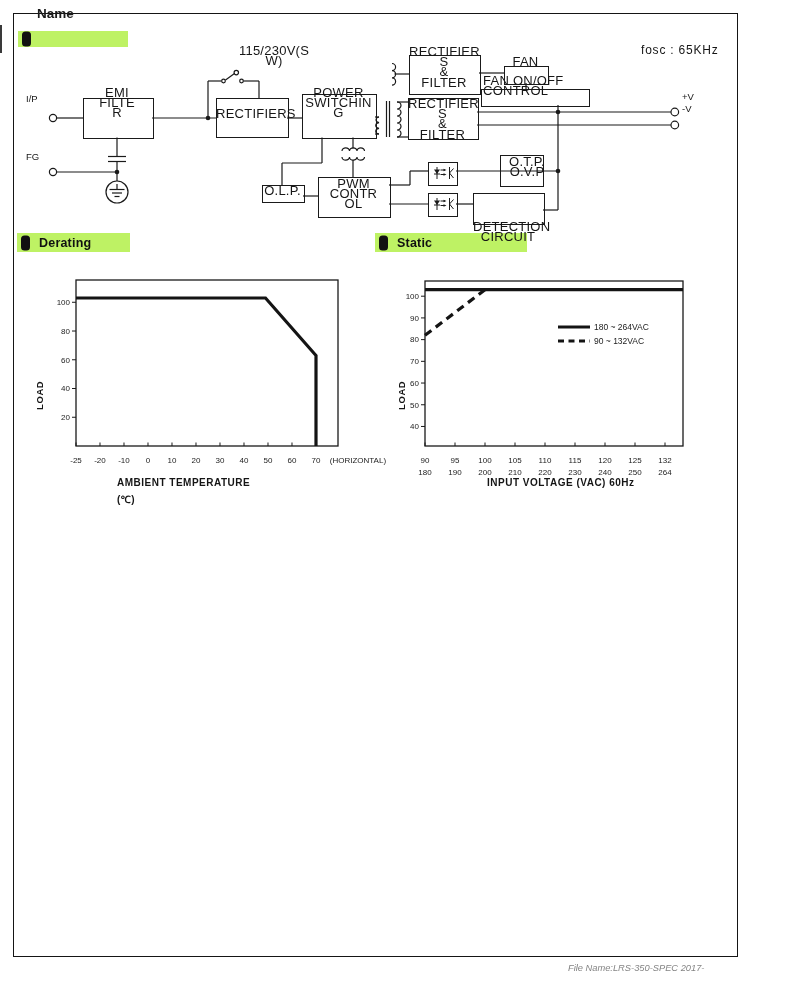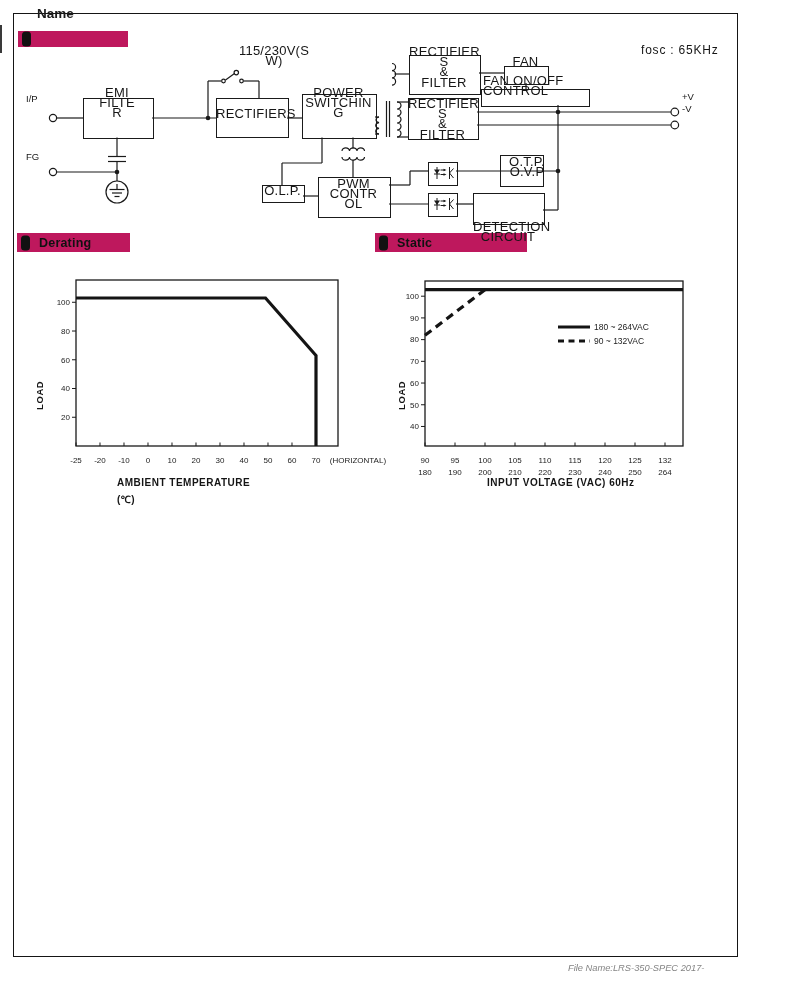--- a/index.html
+++ b/index.html
@@ -2,21 +2,21 @@
 <html><head>
 <meta charset="utf-8">
 <style>
   html,body{margin:0;padding:0;background:#fff;}
   body{width:799px;height:982px;position:relative;font-family:"Liberation Sans",sans-serif;color:#1a1a1a;overflow:hidden;}
   .abs{position:absolute;}
   #page-border{left:13px;top:13px;width:723px;height:942px;border:1.5px solid #151515;}
   #edge-artifact{left:0;top:25px;width:2px;height:28px;background:#3a3a3a;}
   .sec-title{font-weight:bold;}
   #block-title{left:37px;top:6px;font-size:13.5px;}
-  .secbar{background:#be185d;}
+  .secbar{background:#bef264;}
   .secbar .bar-text{display:block;margin-left:22px;font-weight:bold;font-size:12.5px;color:#111;letter-spacing:.2px;}
   .bullet{position:absolute;left:4px;top:50%;transform:translateY(-50%);width:9px;height:15px;background:#111;border-radius:3.5px;}
   #bar-block{left:18px;top:31px;width:110px;height:16px;}
   #bar-derating{left:17px;top:233px;width:113px;height:19px;}
   #bar-derating .bar-text{line-height:20px;}
   #bar-static{left:375px;top:233px;width:152px;height:19px;}
   #bar-static .bar-text{line-height:20px;}
   .bbox{border:1.4px solid #1a1a1a;background:transparent;z-index:2;}
   .blabel{font-size:13px;line-height:10.2px;letter-spacing:.25px;color:#161616;white-space:pre-line;text-align:center;z-index:3;}
   .blabel.left{text-align:left;}

